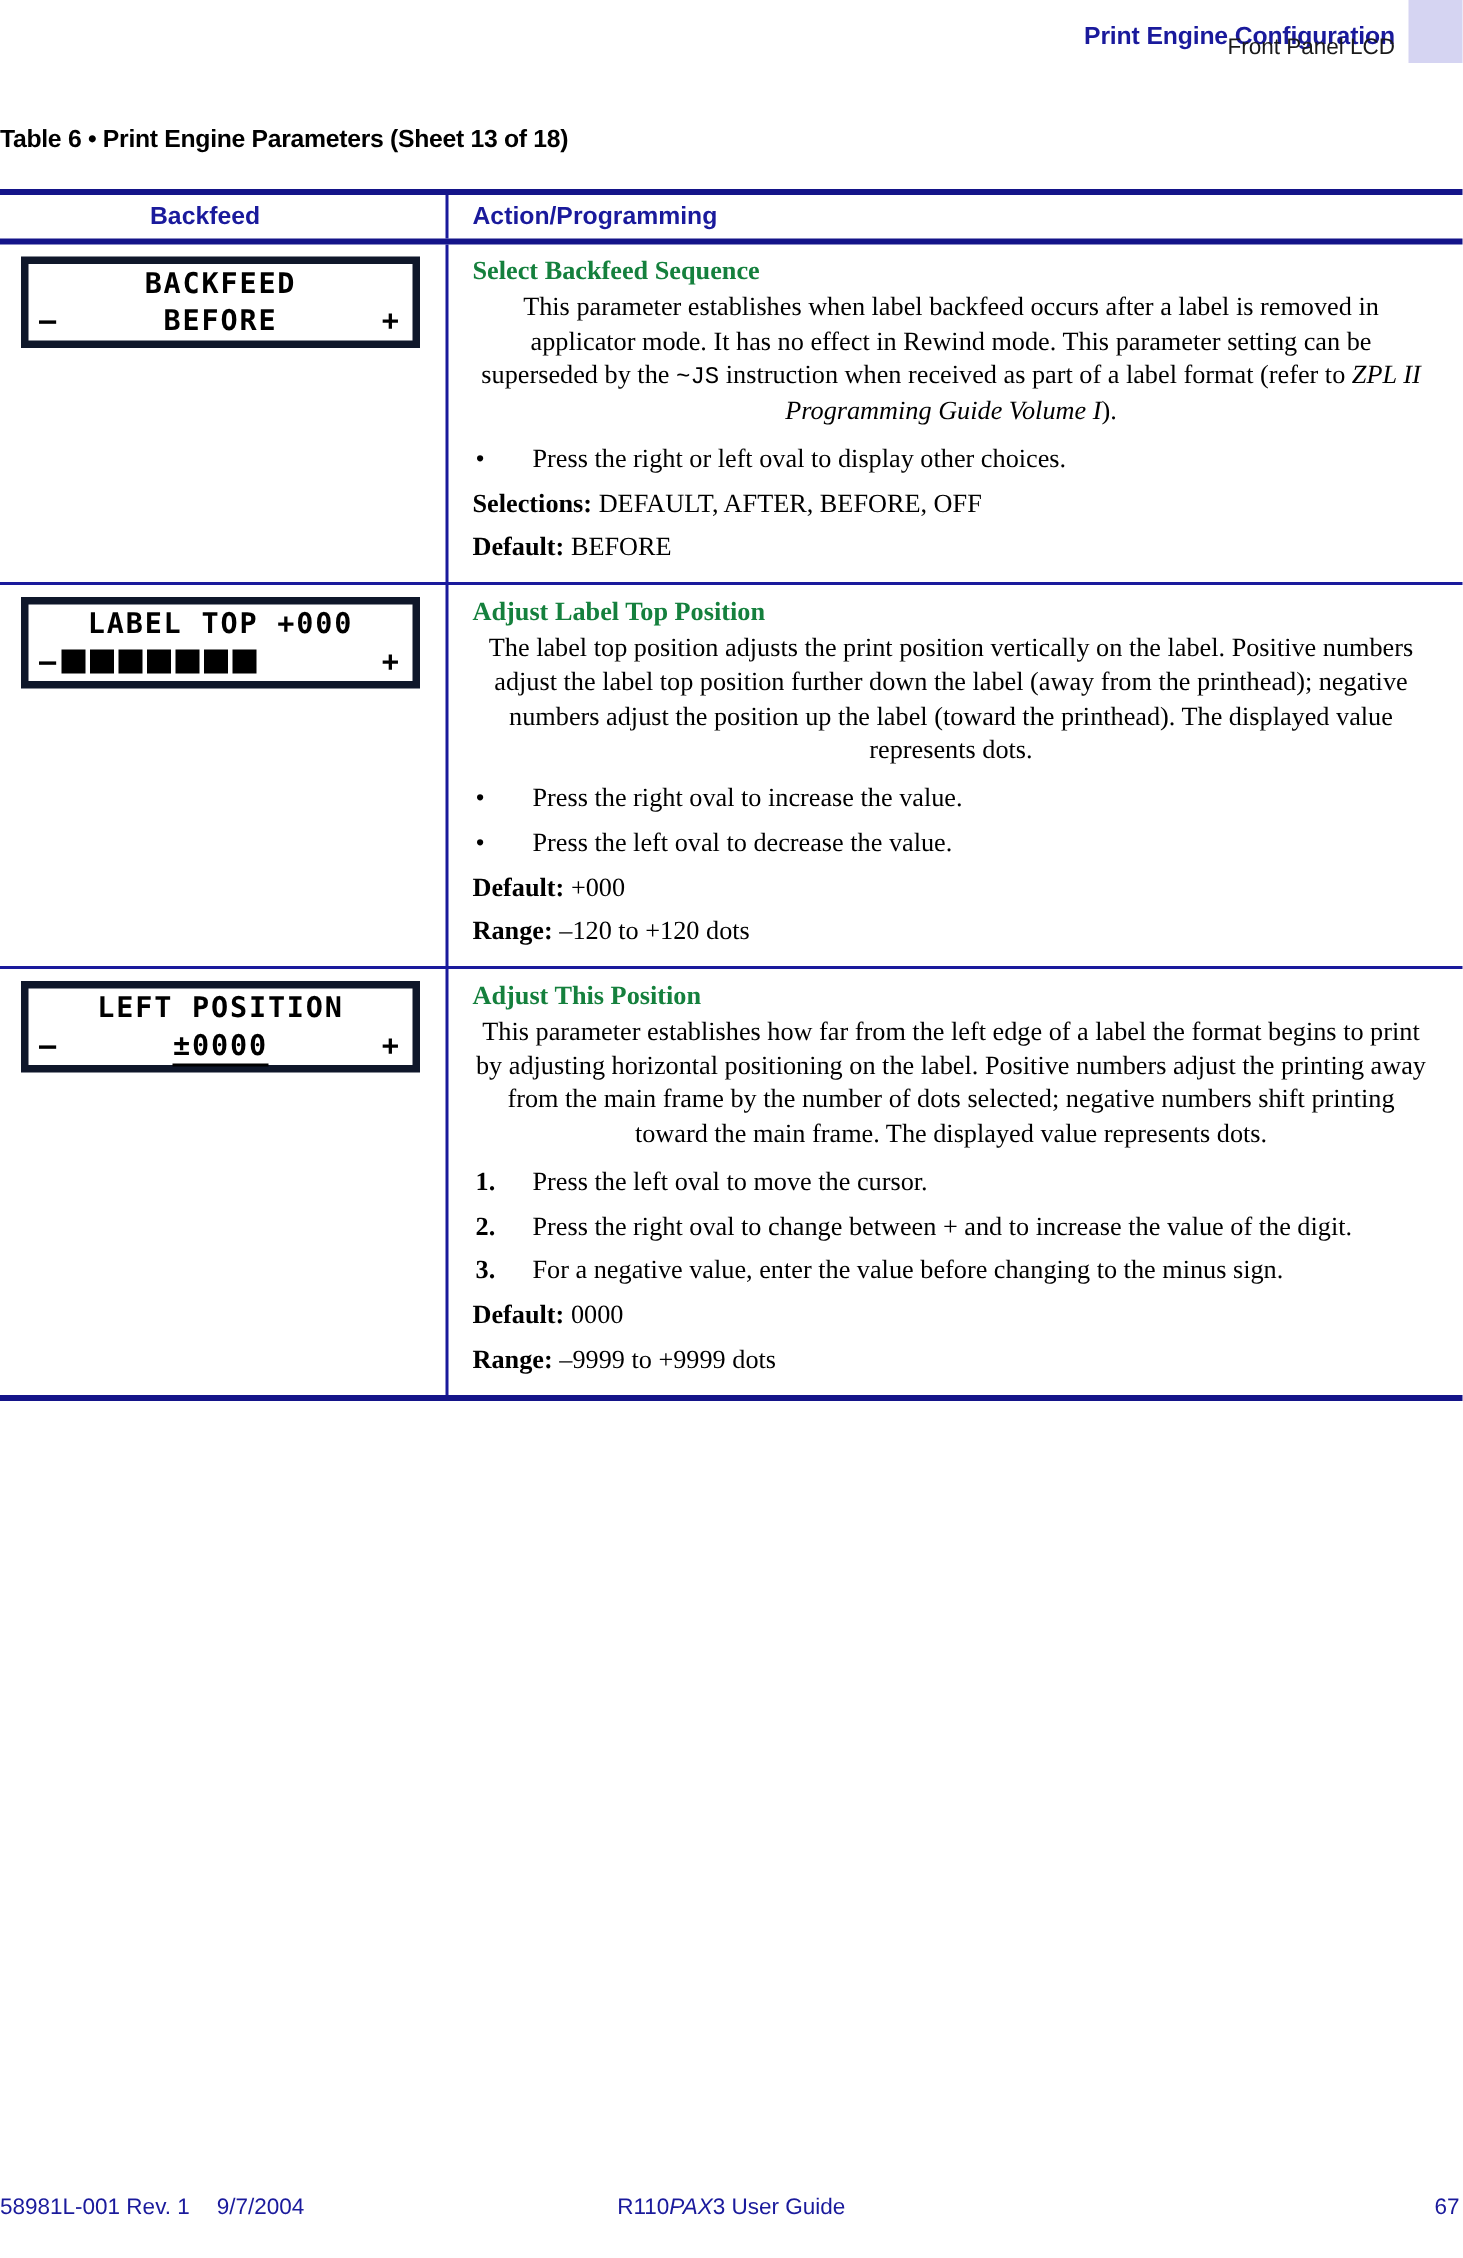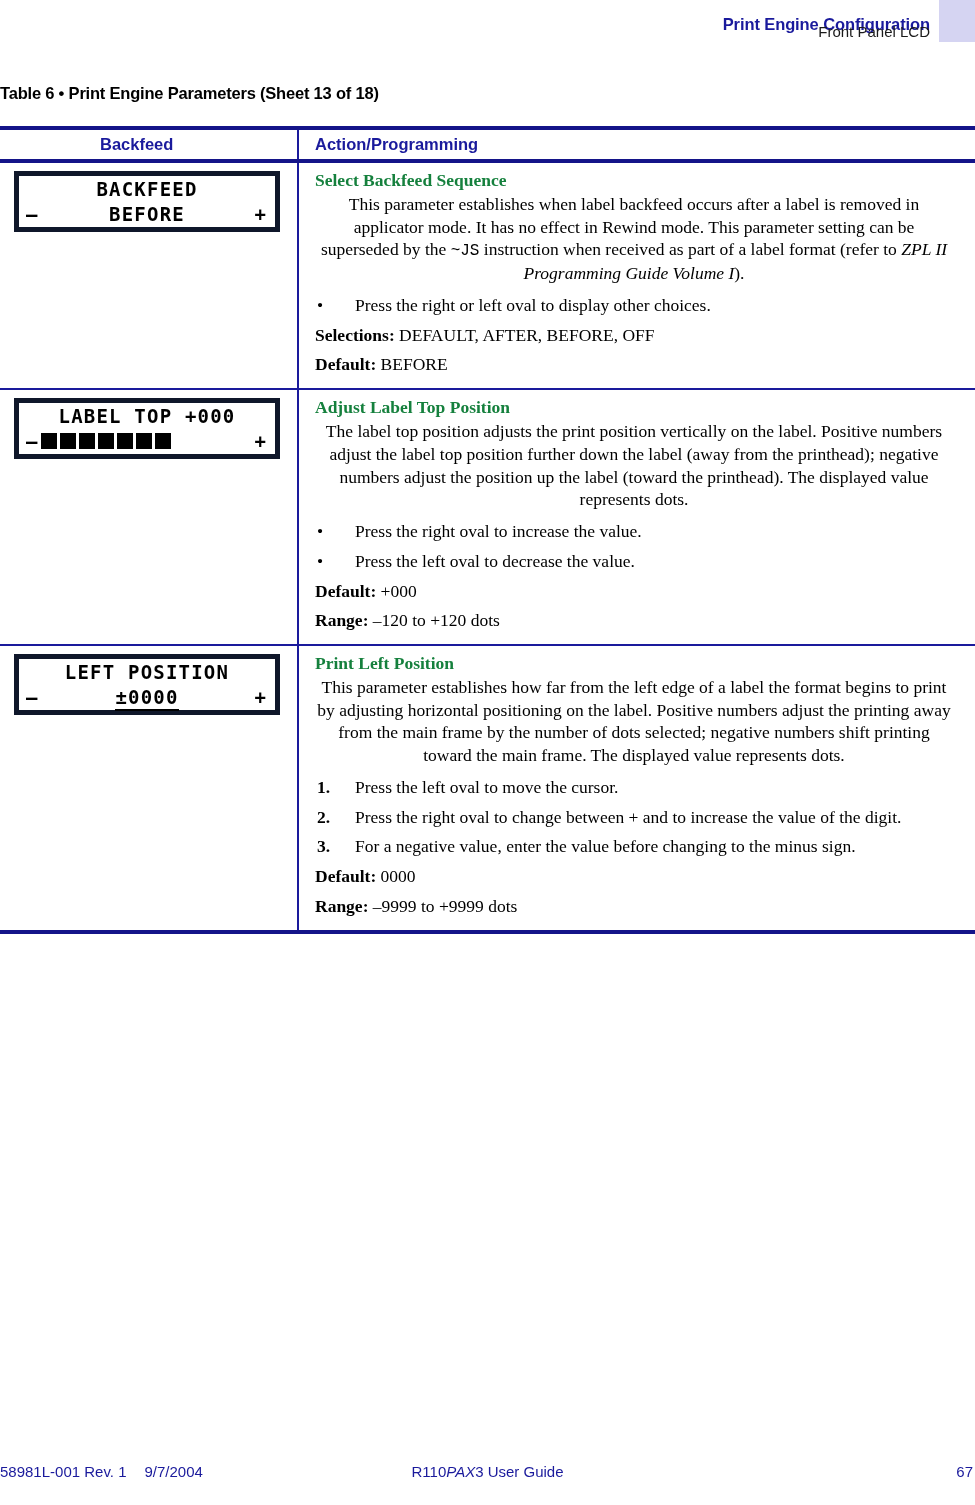--- a/index.html
+++ b/index.html
@@ -352,21 +352,21 @@
   <div class="trow">
     <div class="col-param">
       <div class="lcd">
         <div class="lcd-line lcd-line1">LEFT POSITION</div>
         <div class="lcd-line lcd-line2"><span class="lcd-cursorval">±0000</span></div>
         <div class="lcd-minus">–</div>
         <div class="lcd-plus">+</div>
       </div>
     </div>
     <div class="col-action">
-      <div class="heading">Print Left Position</div>
+      <div class="heading">Adjust This Position</div>
       <p class="para">This parameter establishes how far from the left edge of a label the format begins to print by adjusting horizontal positioning on the label. Positive numbers adjust the printing away from the main frame by the number of dots selected; negative numbers shift printing toward the main frame. The displayed value represents dots.</p>
       <ol class="steps">
         <li><span class="mk">1.</span><span>Press the left oval to move the cursor.</span></li>
         <li><span class="mk">2.</span><span>Press the right oval to change between + and to increase the value of the digit.</span></li>
         <li><span class="mk">3.</span><span>For a negative value, enter the value before changing to the minus sign.</span></li>
       </ol>
       <div class="defline"><span class="deflabel">Default:</span> <span>0000</span></div>
       <div class="defline"><span class="deflabel">Range:</span> <span>–9999 to +9999 dots</span></div>
     </div>
   </div>

